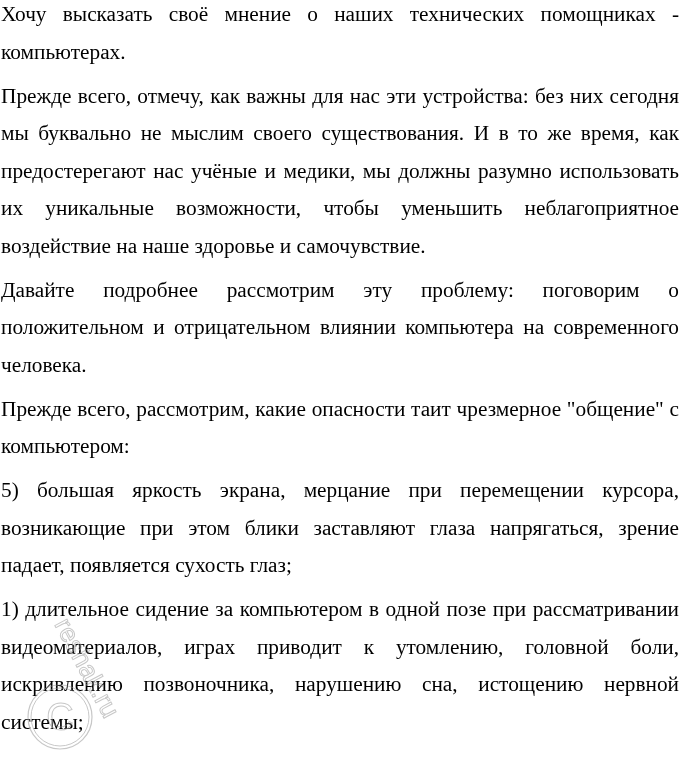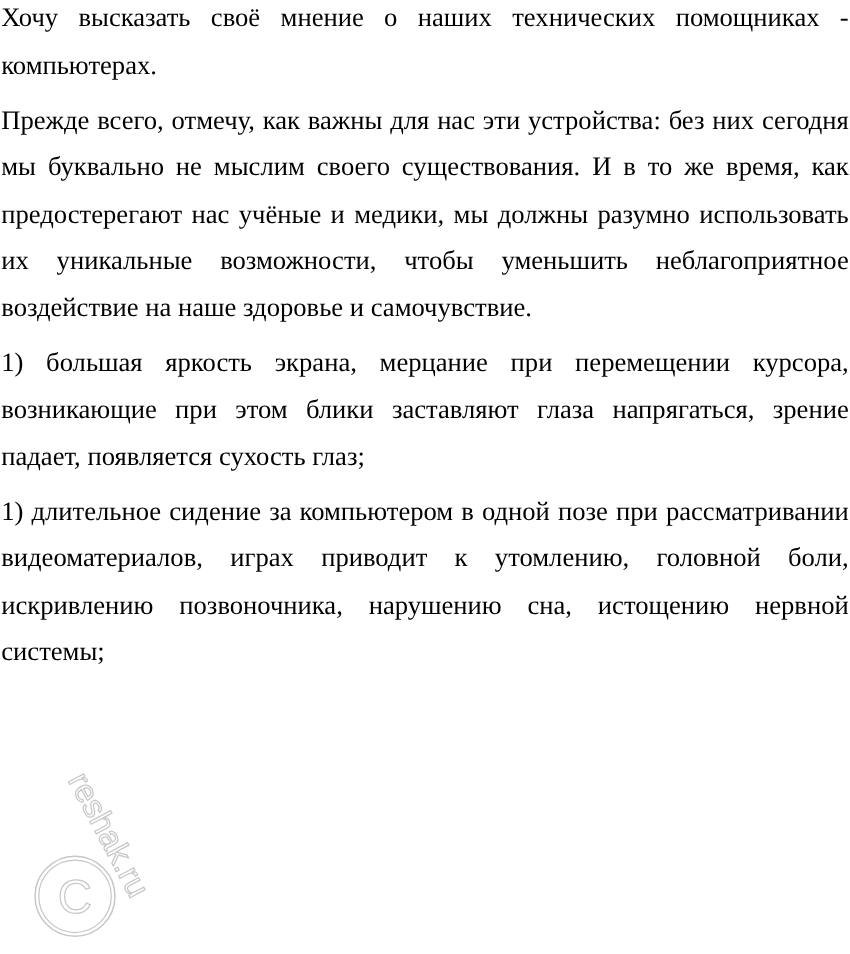--- a/index.html
+++ b/index.html
@@ -37,21 +37,23 @@
       pointer-events: none;
       opacity: 0.55;
     }
   </style>
 </head>
 <body>
 
 <div class="doc">
   <p>Хочу высказать своё мнение о наших технических помощниках - компьютерах.</p>
   <p>Прежде всего, отмечу, как важны для нас эти устройства: без них сегодня мы буквально не мыслим своего существования. И в то же время, как предостерегают нас учёные и медики, мы должны разумно использовать их уникальные возможности, чтобы уменьшить неблагоприятное воздействие на наше здоровье и самочувствие.</p>
-  <p>1) большая яркость экрана, мерцание при перемещении курсора, возникающие при этом блики заставляют глаза напрягаться, зрение падает, появляется сухость глаз;</p>
+  <p>Давайте подробнее рассмотрим эту проблему: поговорим о положительном и отрицательном влиянии компьютера на современного человека.</p>
+  <p>Прежде всего, рассмотрим, какие опасности таит чрезмерное "общение" с компьютером:</p>
+  <p>5) большая яркость экрана, мерцание при перемещении курсора, возникающие при этом блики заставляют глаза напрягаться, зрение падает, появляется сухость глаз;</p>
   <p>1) длительное сидение за компьютером в одной позе при рассматривании видеоматериалов, играх приводит к утомлению, головной боли, искривлению позвоночника, нарушению сна, истощению нервной системы;</p>
 </div>
 
 <div class="watermark">
   <svg width="140" height="150" viewBox="0 0 140 150">
     <circle cx="40" cy="105" r="32" fill="none" stroke="#9a9a9a" stroke-width="1.2"></circle>
     <circle cx="40" cy="105" r="29" fill="none" stroke="#9a9a9a" stroke-width="1"></circle>
     <text id="wm-copy" x="40" y="118" text-anchor="middle" font-family="Liberation Sans, sans-serif" font-size="38" fill="none" stroke="#9a9a9a" stroke-width="1">C</text>
     <text id="wm-text" transform="translate(34,12) rotate(62)" font-family="Liberation Sans, sans-serif" font-size="26" fill="none" stroke="#9a9a9a" stroke-width="1">reshak.ru</text>
   </svg>

